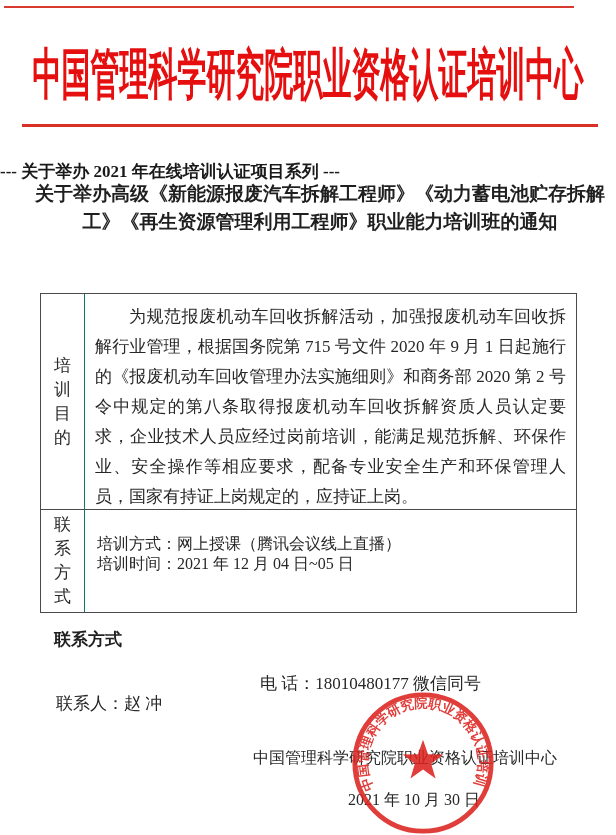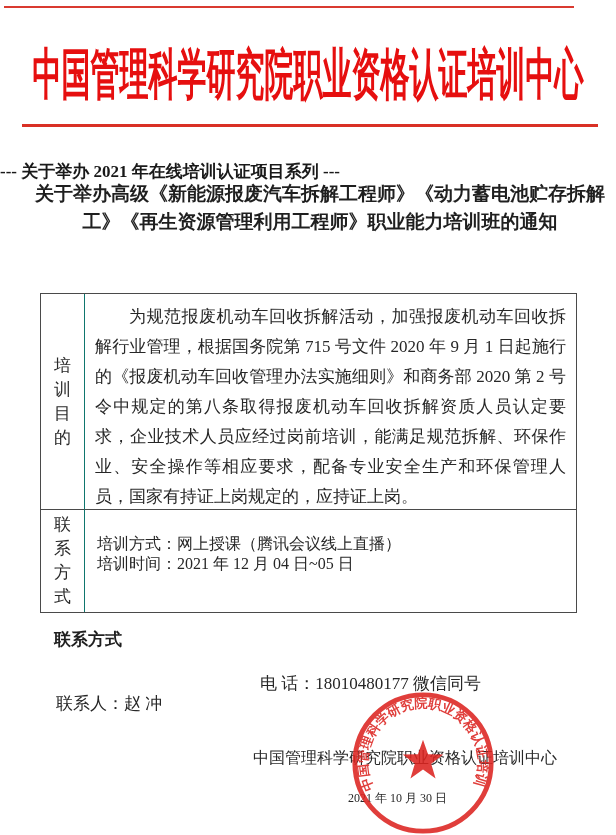--- a/index.html
+++ b/index.html
@@ -53,21 +53,21 @@
   }
   .schedule-cell{padding:24px 0 0 12px;font-size:16px;color:#272727;}
   .schedule-line1{line-height:20px;}
   .schedule-line2{line-height:20px;}
   
   .contact-heading{top:628px;left:54px;font-size:17px;font-weight:bold;color:#1f1f1f;}
   .contact-person{top:692px;left:56px;font-size:17px;color:#272727;}
   .contact-phone{top:672px;left:260px;font-size:17px;color:#272727;}
   
   .signature-org{top:748px;left:253px;font-size:16px;color:#272727;white-space:nowrap;}
-  .signature-date{top:790px;left:348px;font-size:12px;color:#272727;white-space:nowrap;}
+  .signature-date{top:790px;left:348px;font-size:16px;color:#272727;white-space:nowrap;}
   
   .seal{top:690px;left:350px;width:146px;height:146px;opacity:0.88;}
   .seal svg{display:block;width:146px;height:146px;}
 </style>
 </head>
 <body>
 
 <div class="abs rule-top"></div>
 <div class="abs org-title-wrap">
   <span class="org-title">中国管理科学研究院职业资格认证培训中心</span>

